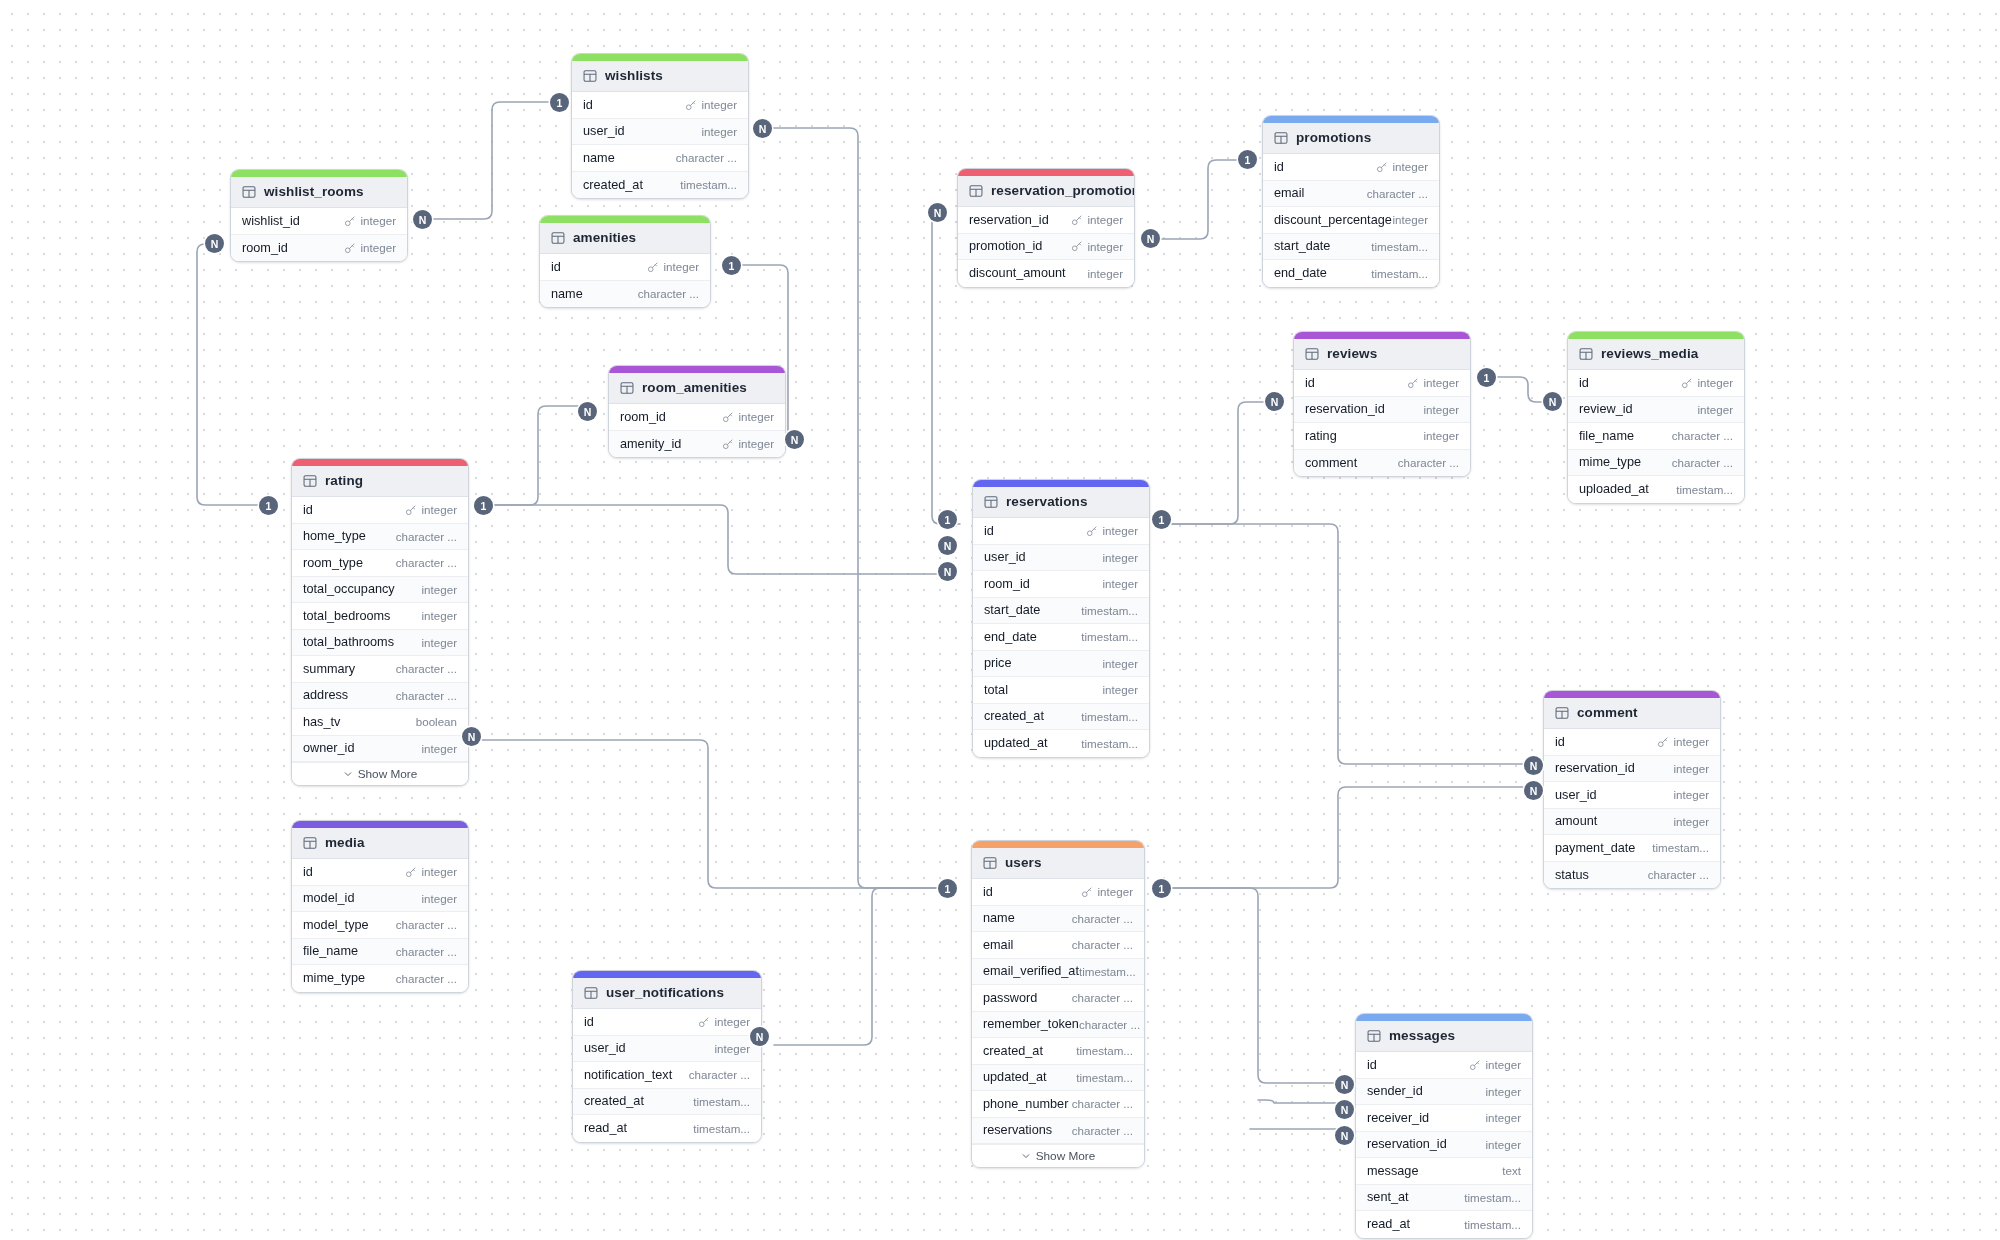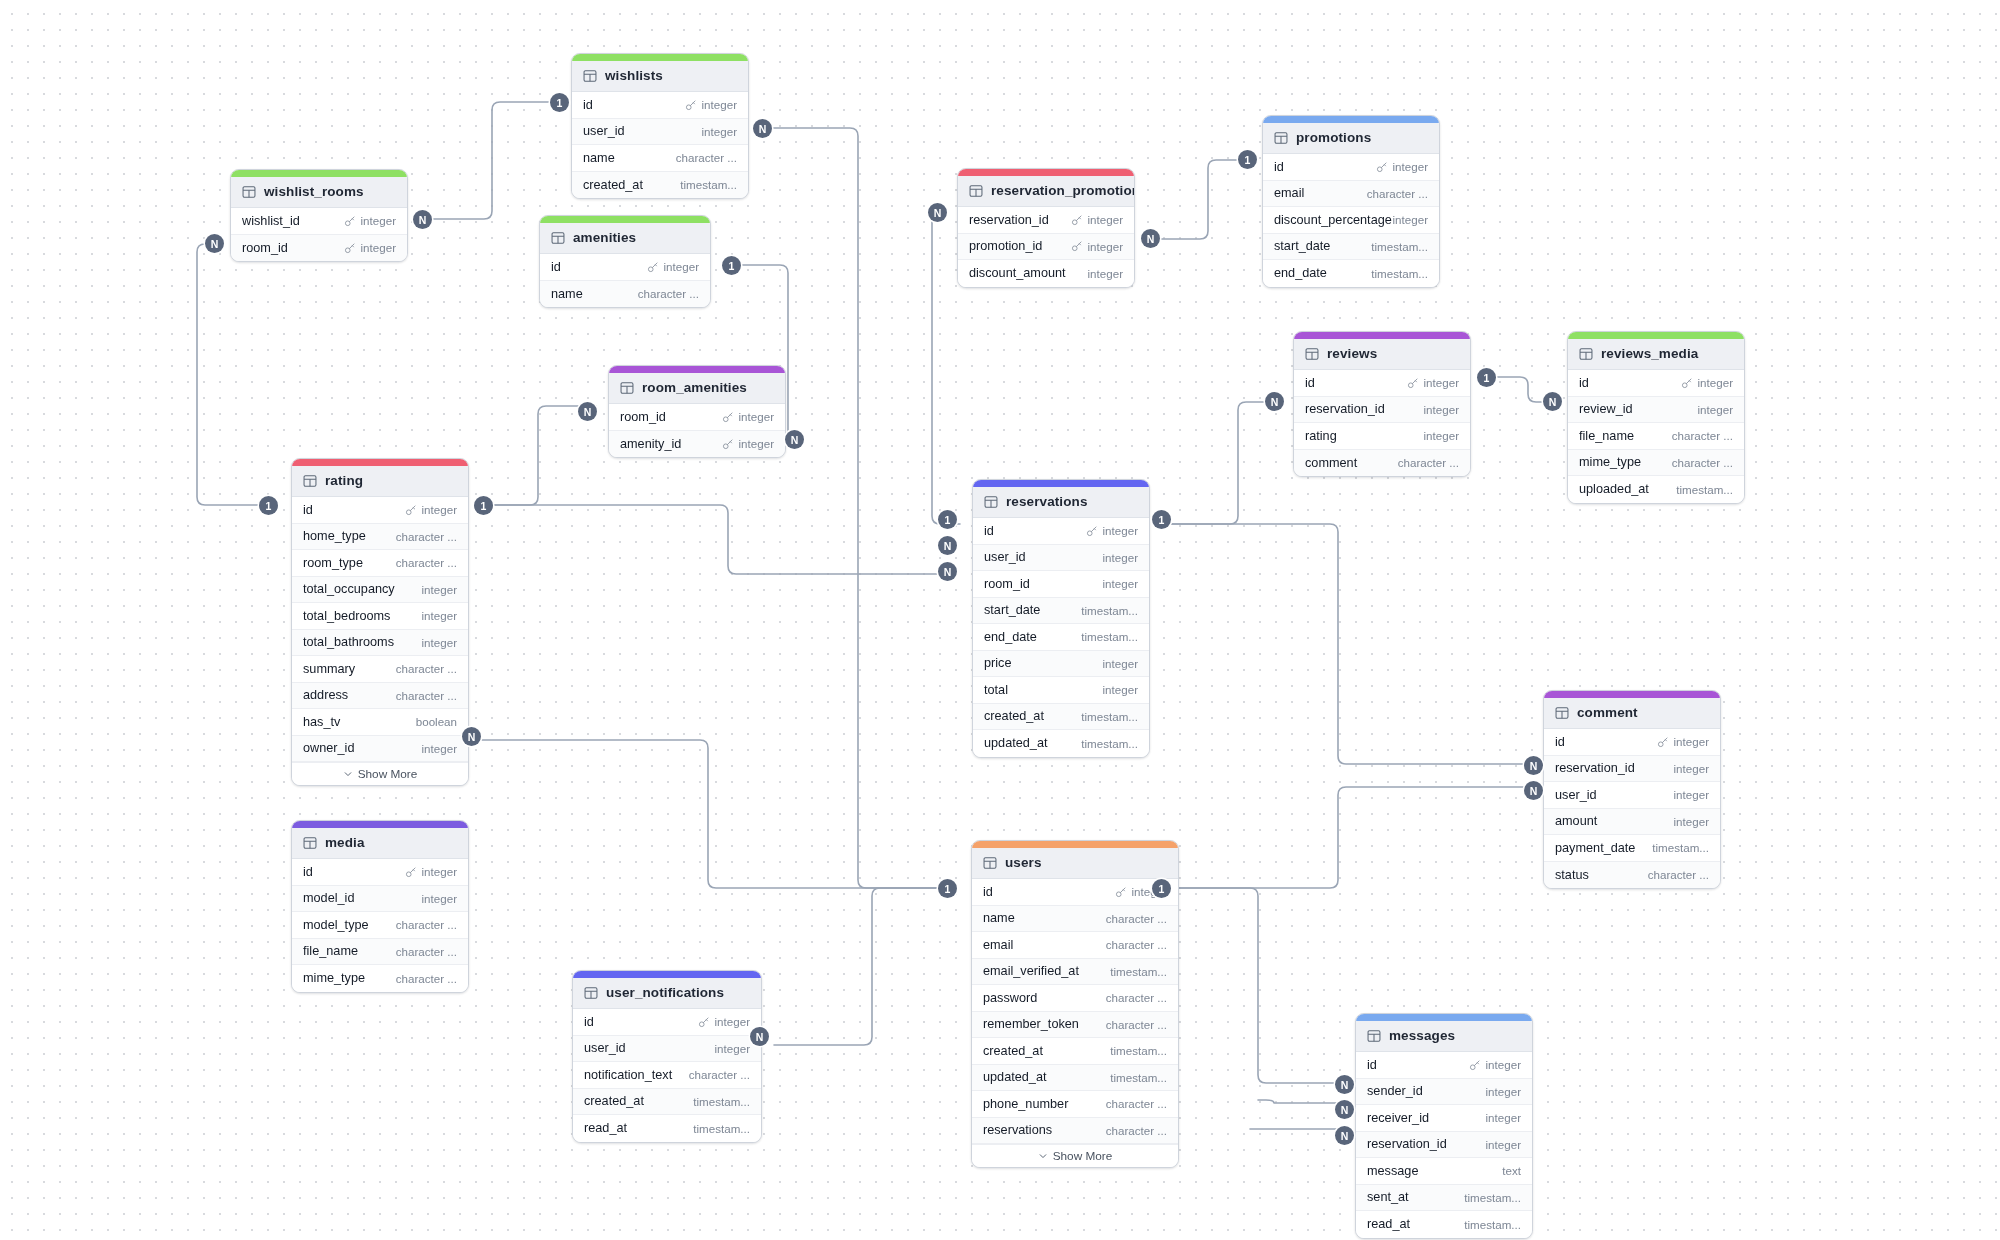--- a/index.html
+++ b/index.html
@@ -694,21 +694,21 @@
             <span class="col-type">timestam...</span>
           </span>
         </div>
         <div class="col-row alt">
           <span class="col-name">status</span>
           <span class="col-right">
             <span class="col-type">character ...</span>
           </span>
         </div>
       </div>
-      <div class="table-card" style="left: 971px; top: 840px; width: 208px;">
+      <div class="table-card" style="left: 971px; top: 840px; width: 174px;">
         <div class="accent-bar" style="background: rgb(245, 162, 106);"></div>
         <div class="table-title">
           <svg class="tbl-icon" viewBox="0 0 16 16">
             <rect x="1.2" y="2" width="13.6" height="12" rx="1.6" fill="none" stroke="#5d6877" stroke-width="1.2"></rect>
             <line x1="1.2" y1="6" x2="14.8" y2="6" stroke="#5d6877" stroke-width="1.2"></line>
             <line x1="8" y1="6" x2="8" y2="14" stroke="#5d6877" stroke-width="1.2"></line>
           </svg>
           <span class="t-label">users</span>
         </div>
         <div class="col-row">

